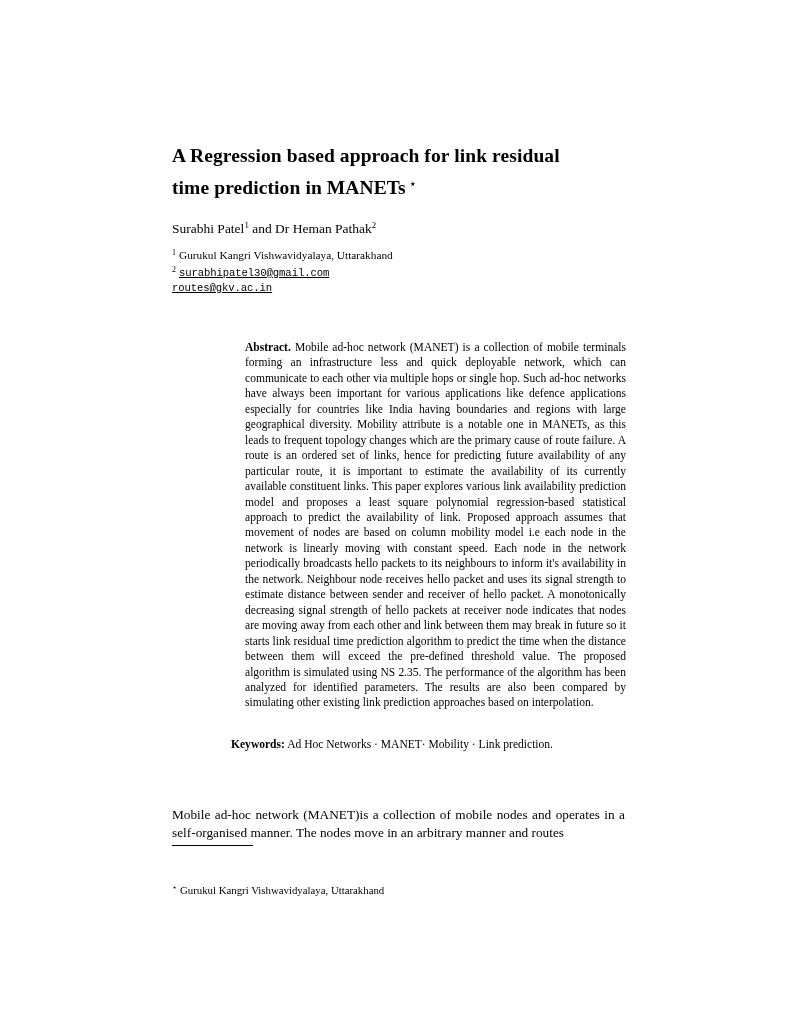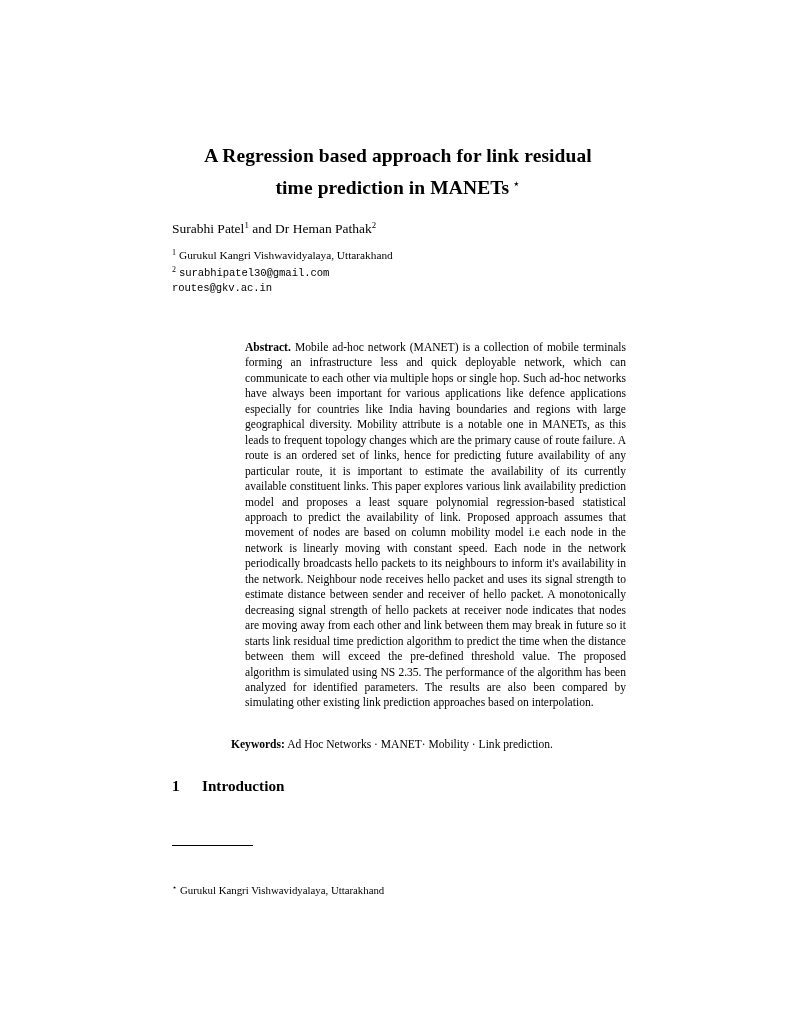--- a/index.html
+++ b/index.html
@@ -24,21 +24,20 @@
     height: 1028px;
     overflow: hidden;
   }
 
   
   .title-block {
     position: absolute;
     top: 142px;
     left: 172px;
     width: 452px;
-    text-align: center;
   }
   .title-line {
     font-size: 19.5px;
     font-weight: bold;
     letter-spacing: 0.1px;
     line-height: 28px;
   }
   .title-star {
     font-size: 13px;
     vertical-align: 6px;
@@ -75,20 +74,21 @@
   }
   .aff-mark {
     font-size: 8px;
     vertical-align: 4px;
     margin-right: 3px;
   }
   .mono {
     font-family: "Liberation Mono", "DejaVu Sans Mono", monospace;
     font-size: 10.6px;
     letter-spacing: -0.1px;
+    text-decoration: underline;
   }
 
   
   .abstract {
     position: absolute;
     top: 340px;
     left: 207px;
     width: 381px;
     font-size: 11.55px;
     line-height: 15.45px;
@@ -187,23 +187,21 @@
   <div class="abstract">
     <span class="abstract-head">Abstract.</span>
     <span>Mobile ad-hoc network (MANET) is a collection of mobile terminals forming an infrastructure less and quick deployable network, which can communicate to each other via multiple hops or single hop. Such ad-hoc networks have always been important for various applications like defence applications especially for countries like India having boundaries and regions with large geographical diversity. Mobility attribute is a notable one in MANETs, as this leads to frequent topology changes which are the primary cause of route failure. A route is an ordered set of links, hence for predicting future availability of any particular route, it is important to estimate the availability of its currently available constituent links. This paper explores various link availability prediction model and proposes a least square polynomial regression-based statistical approach to predict the availability of link. Proposed approach assumes that movement of nodes are based on column mobility model i.e each node in the network is linearly moving with constant speed. Each node in the network periodically broadcasts hello packets to its neighbours to inform it's availability in the network. Neighbour node receives hello packet and uses its signal strength to estimate distance between sender and receiver of hello packet. A monotonically decreasing signal strength of hello packets at receiver node indicates that nodes are moving away from each other and link between them may break in future so it starts link residual time prediction algorithm to predict the time when the distance between them will exceed the pre-defined threshold value. The proposed algorithm is simulated using NS 2.35. The performance of the algorithm has been analyzed for identified parameters. The results are also been compared by simulating other existing link prediction approaches based on interpolation.</span>
   </div>
 
   <div class="keywords">
     <span class="kw-head">Keywords:</span>
     <span>Ad Hoc Networks · MANET· Mobility · Link prediction.</span>
   </div>
 
-  <div class="section-heading">
-    <span class="section-num">1</span><span>Introduction</span>
-  </div>
-
+
+  <div class="body-para">Mobile ad-hoc network (MANET)is a collection of mobile nodes and operates in a self-organised manner. The nodes move in an arbitrary manner and routes</div>
 
   <div class="footnote-rule"></div>
   <div class="footnote">
     <span class="fn-mark">⋆</span><span>Gurukul Kangri Vishwavidyalaya, Uttarakhand</span>
   </div>
 
 </div>
 
 </body></html>

